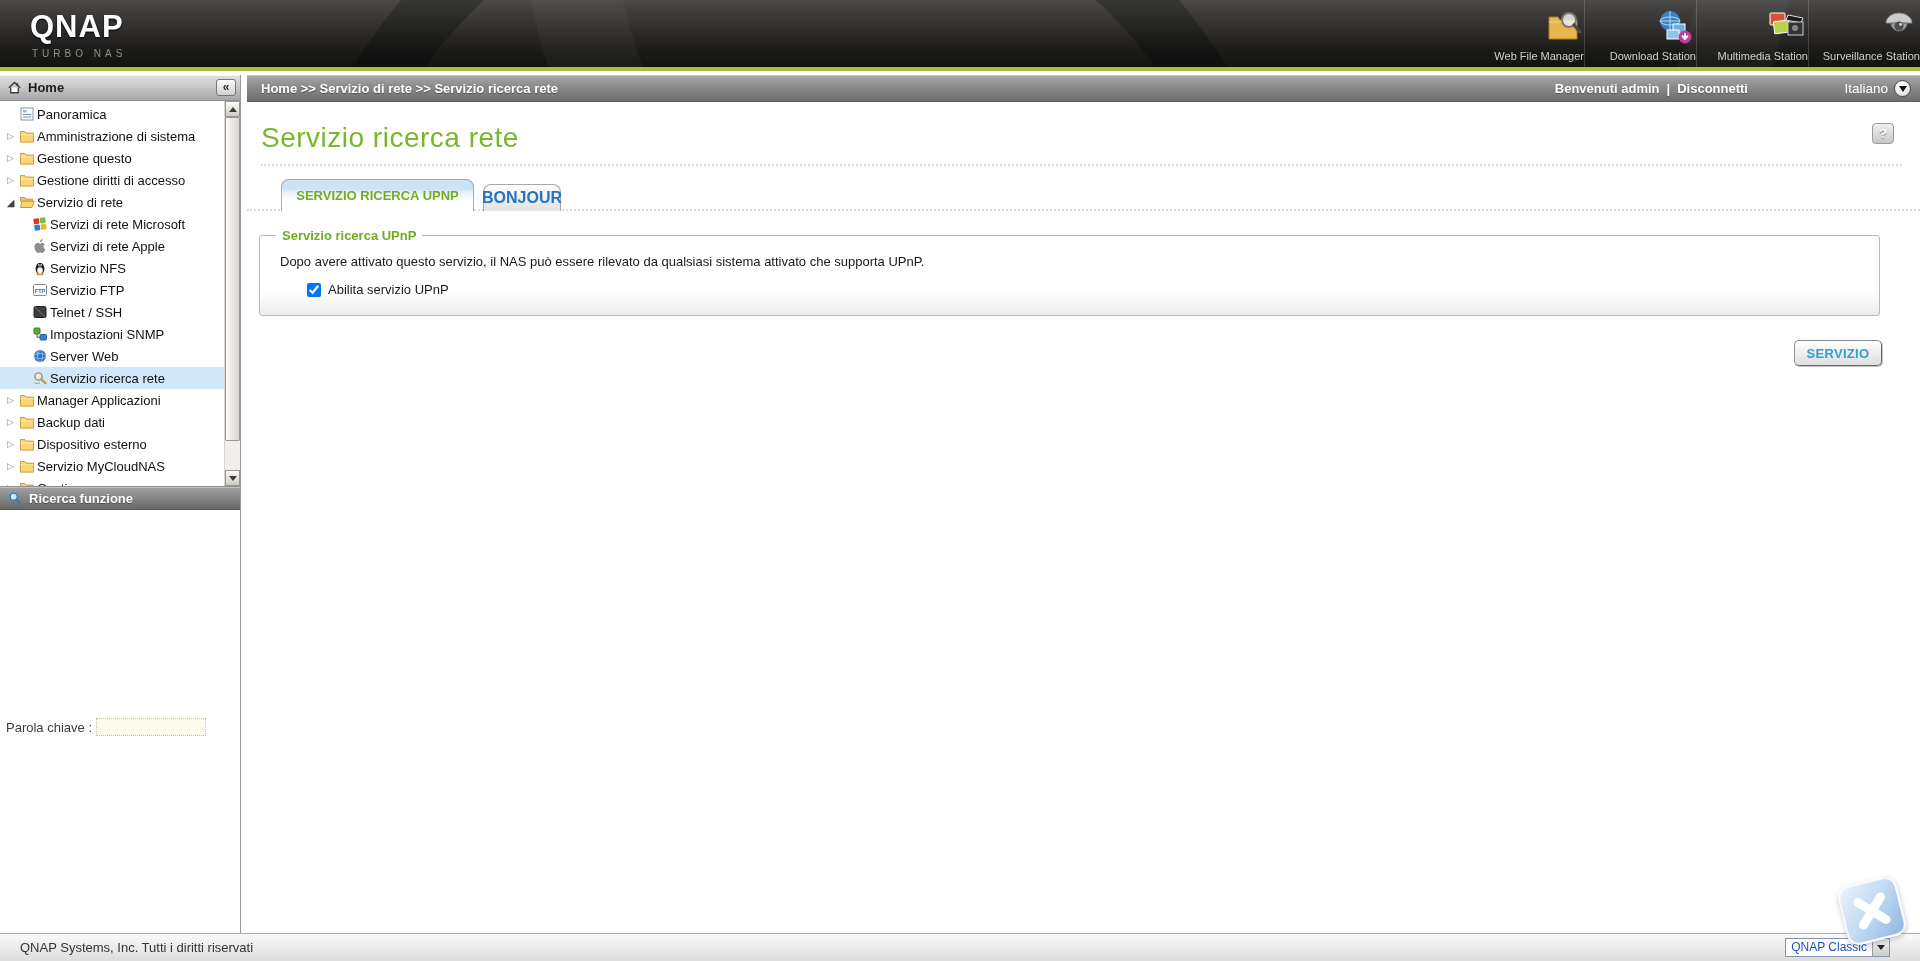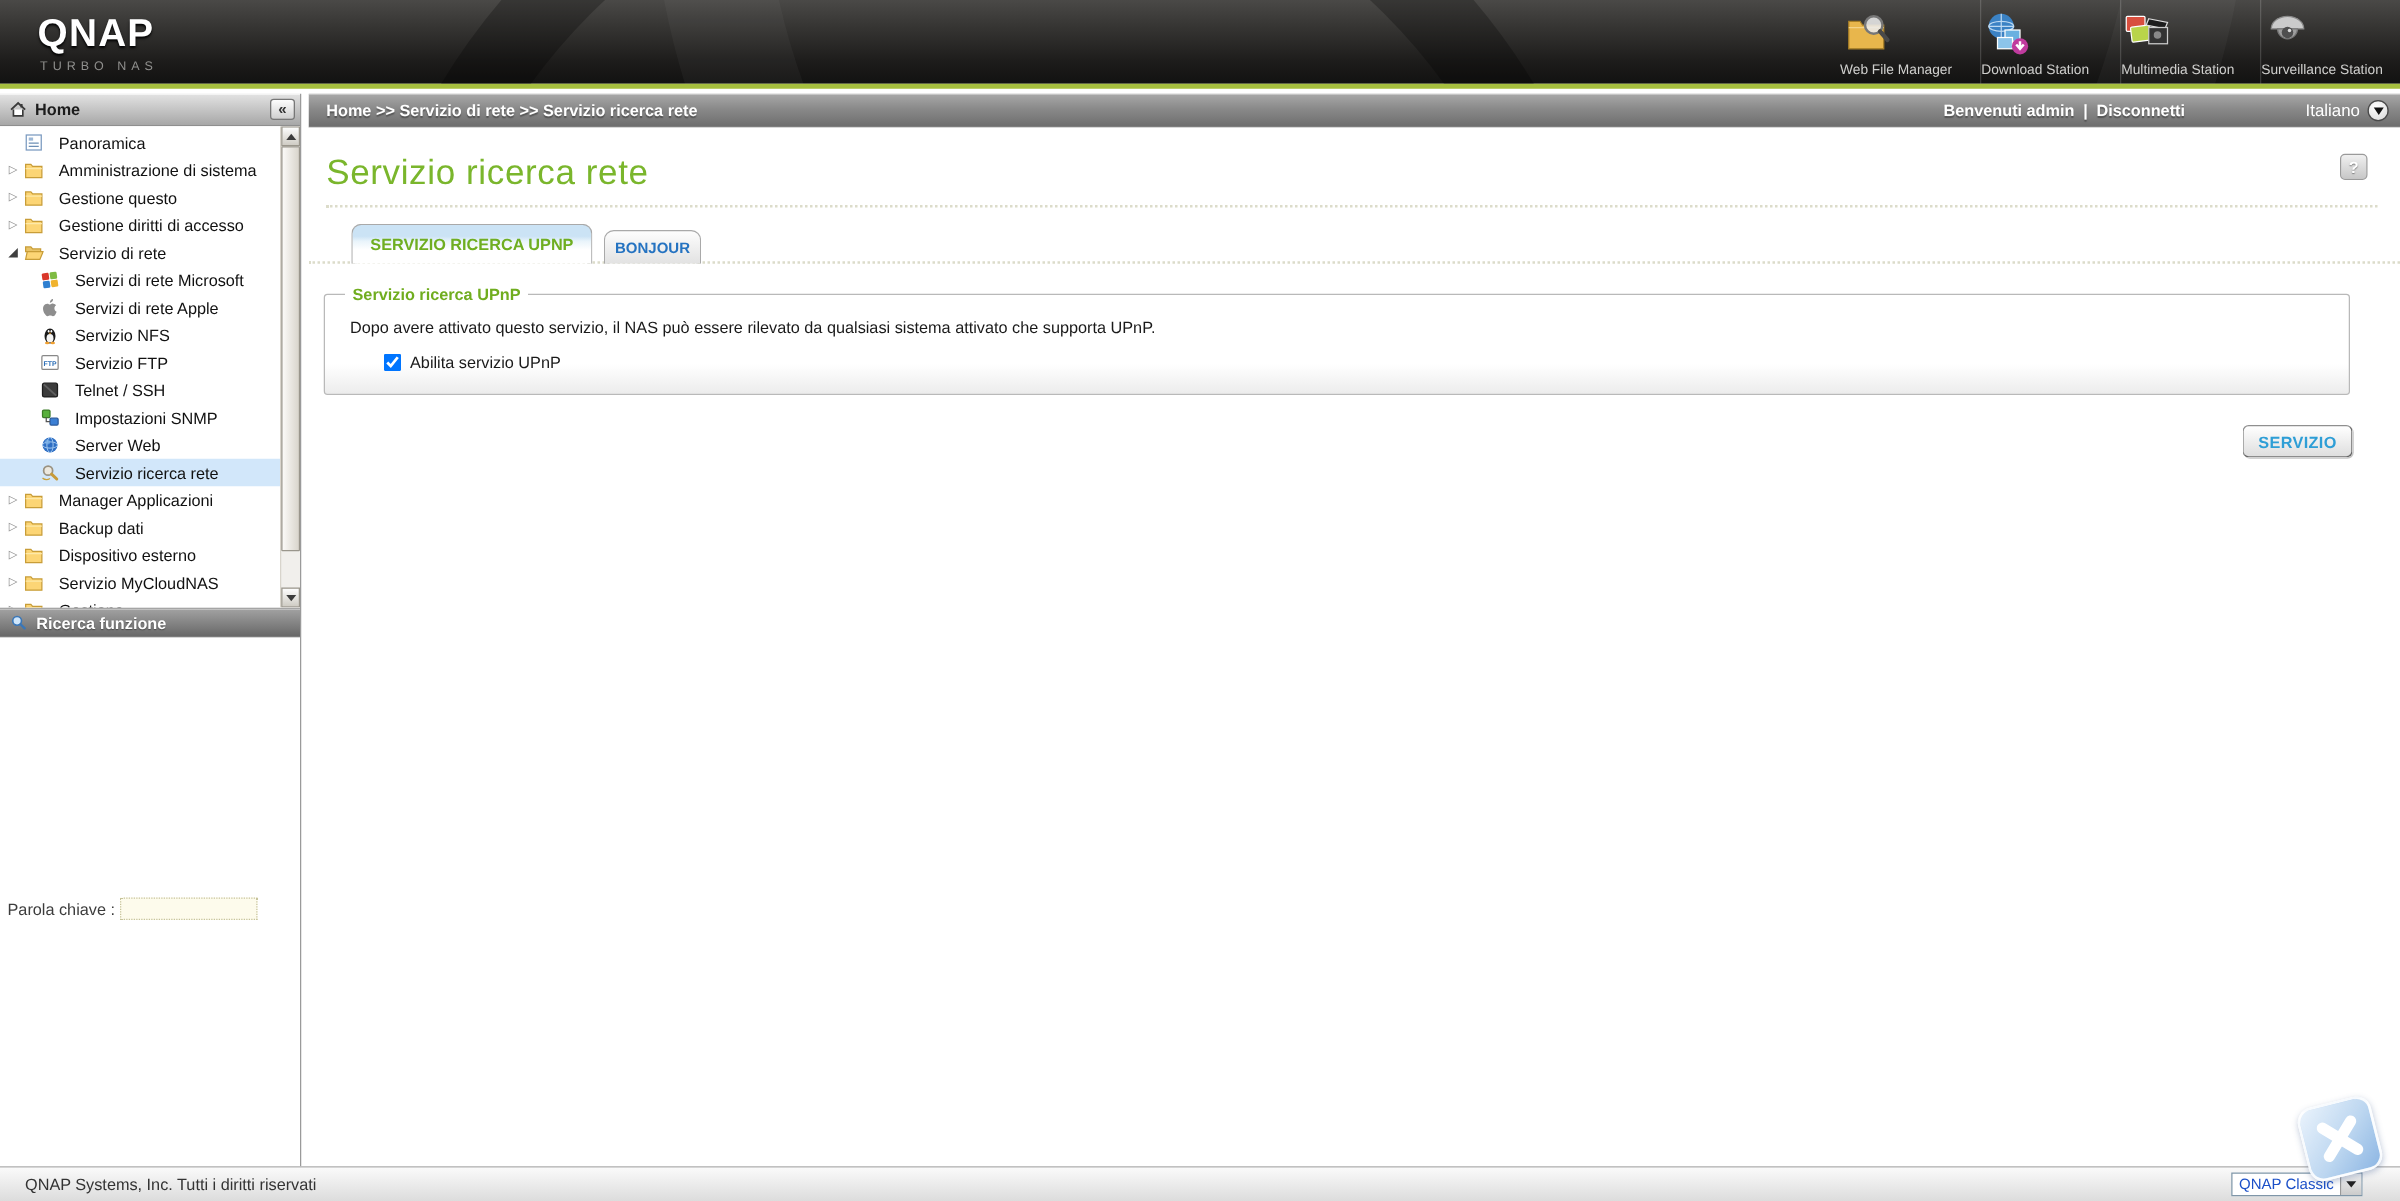--- a/index.html
+++ b/index.html
@@ -11,21 +11,21 @@
     background:linear-gradient(180deg,#4a4947 0%,#343331 35%,#1c1b1a 75%,#121211 100%);
     border-bottom:4px solid #a6bf3e; overflow:hidden; }
   .header::before { content:""; position:absolute; right:120px; top:-760px; width:1100px; height:1100px;
     border-radius:50%; border:90px solid rgba(255,255,255,0.035); }
   .header::after { content:""; position:absolute; right:620px; top:-180px; width:900px; height:900px;
     border-radius:50%; border:60px solid rgba(0,0,0,0.25); }
   .logo { position:absolute; left:30px; top:9px; z-index:2; }
   .logo-text { font-size:31px; font-weight:900; color:#fff; letter-spacing:1px; text-shadow:0 1px 2px #000; }
   .logo-sub { margin:3px 0 0 2px; font-size:10px; color:#8f8f8d; letter-spacing:4px; }
   .stations { position:absolute; right:0; top:0; height:100%; display:flex; z-index:2; }
-  .station { width:112px; height:100%; display:flex; flex-direction:column; align-items:flex-start; justify-content:flex-end;
+  .station { width:112px; height:100%; display:flex; flex-direction:column; align-items:flex-end; justify-content:flex-end;
     padding-bottom:5px; border-left:1px solid rgba(255,255,255,0.16); cursor:pointer; }
   .station:first-child { border-left:none; }
   .st-icon { width:42px; height:40px; margin-bottom:2px; }
   .st-icon svg { width:100%; height:100%; display:block; }
   .st-label { font-size:11px; color:#cfcfcd; white-space:nowrap; }
 
   
   .sidebar { position:absolute; top:75px; left:0; width:241px; bottom:28px; background:#fff;
     border-right:1px solid #9a9a9a; display:flex; flex-direction:column; }
   .side-hdr { height:26px; flex:none; background:linear-gradient(180deg,#e3e3e3,#a7a7a7);
@@ -40,21 +40,21 @@
 
   .tree { height:385px; flex:none; position:relative; overflow:hidden; background:#fff; }
   .tree-rows { position:absolute; top:2px; left:0; right:16px; }
   .tree-row { height:22px; display:flex; align-items:center; font-size:13px; color:#111; cursor:pointer; white-space:nowrap; }
   .tree-row.selected { background:#d2e7fa; }
   .t-arrow { width:13px; margin-left:4px; font-family:"DejaVu Sans",sans-serif; font-size:9px; color:#8d8d8d; text-align:center; flex:none; }
   .t-arrow.expanded { color:#3f3f3f; font-size:10px; }
   .t-icon { width:16px; height:16px; margin-left:2px; flex:none; }
   .lvl1 .t-icon { margin-left:32px; }
   .t-icon svg { width:16px; height:16px; display:block; }
-  .t-label { margin-left:12px; }
+  .t-label { margin-left:2px; }
 
   .vscroll { position:absolute; top:0; right:0; width:16px; height:100%; background:#f1efec; border-left:1px solid #d8d4cc; }
   .sb-btn { position:absolute; left:0; width:15px; height:16px; background:linear-gradient(#fdfdfd,#cfccc4);
     border:1px solid #9a968c; display:flex; align-items:center; justify-content:center; cursor:pointer; }
   .sb-up { top:0; } .sb-down { bottom:0; }
   .sb-tri-up { width:0; height:0; border:4px solid transparent; border-bottom:5px solid #3c3c3c; margin-top:-4px; }
   .sb-tri-down { width:0; height:0; border:4px solid transparent; border-top:5px solid #3c3c3c; margin-bottom:-4px; }
   .sb-thumb { position:absolute; left:0; top:16px; width:15px; height:324px;
     background:linear-gradient(90deg,#fbfaf8,#d9d5cc); border:1px solid #9a968c; border-radius:1px; cursor:pointer; }
 
@@ -89,21 +89,21 @@
   .help-btn { position:absolute; top:21px; right:26px; width:22px; height:21px; border:1px solid #9a9a9a; border-radius:4px;
     background:linear-gradient(#f0f0f0,#c7c7c7); color:#fff; font-size:13px; font-weight:bold; text-align:center;
     line-height:19px; text-shadow:0 1px 1px #777; cursor:pointer; }
   .title-dots { margin:10px 18px 0 14px; border-bottom:2px dotted #dcdcca; }
   .tab-strip { position:relative; margin-top:12px; padding-left:34px; height:33px; display:flex; align-items:flex-end; gap:9px; }
   .tab-strip::before { content:""; position:absolute; left:0; right:0; bottom:0; border-bottom:2px dotted #dcdcca; }
   .tab { position:relative; z-index:1; border:1px solid #a9a9a9; border-bottom:none; border-radius:8px 8px 0 0;
     display:flex; align-items:center; justify-content:center; font-weight:bold; cursor:pointer; }
   .tab.active { width:193px; height:32px; color:#6fae22; font-size:13px;
     background:linear-gradient(180deg,#cbe3f5 0px,#cbe3f5 9px,#e9f4fb 13px,#ffffff 20px); }
-  .tab.inactive { width:78px; height:27px; color:#2573c1; font-size:12px;
+  .tab.inactive { width:78px; height:27px; color:#2573c1; font-size:16px;
     background:linear-gradient(180deg,#fdfdfd,#e2e2e2); }
 
   fieldset.panel { margin:17px 40px 0 12px; border:1px solid #b9b9b9; border-radius:3px;
     background:linear-gradient(180deg,#ffffff 70%,#ececec 100%); padding:4px 0 0 0; min-height:88px; }
   fieldset.panel legend { margin-left:16px; padding:0 6px; font-size:13px; font-weight:bold; color:#70ad1f; }
   .panel-desc { margin:7px 0 0 20px; font-size:13px; color:#1a1a1a; }
   .chk-row { margin:13px 0 16px 47px; display:flex; align-items:center; gap:7px; }
   .chk-row input { width:14px; height:14px; cursor:pointer; }
   .chk-label { font-size:13px; color:#1a1a1a; }
 

